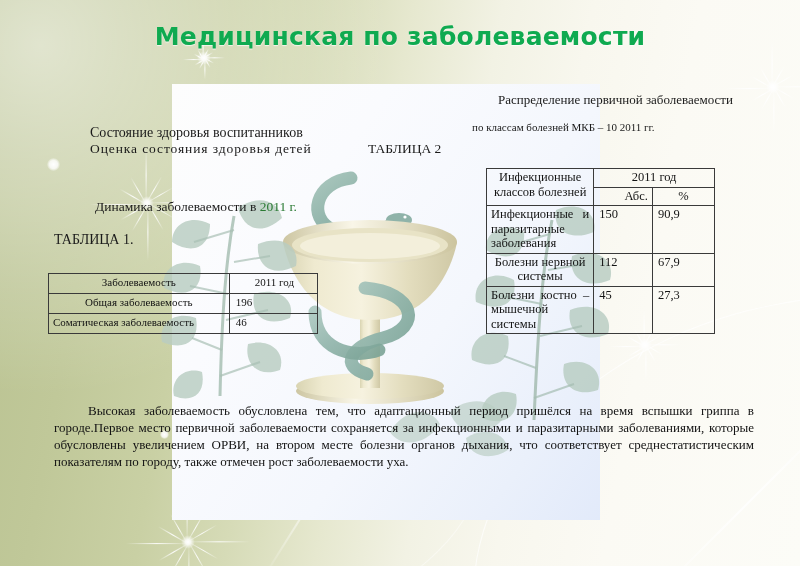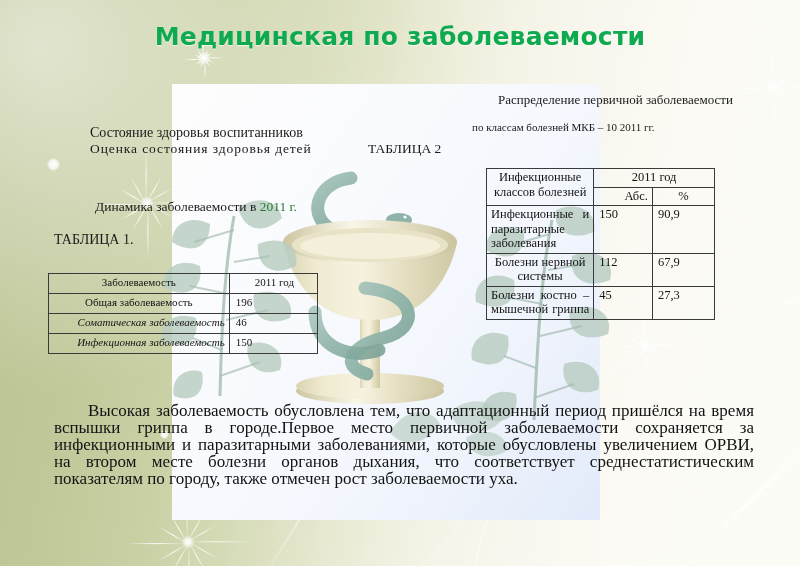--- a/index.html
+++ b/index.html
@@ -88,36 +88,36 @@
     border:1px solid #3a3a3a;
     font-family:"Liberation Serif",serif;
     font-weight:normal;color:#141414;
     background:transparent;
     vertical-align:top;
   }
 
   #tbl1{left:48px;top:273px;width:270px;font-size:11px;}
   #tbl1 td{padding:1px 4px 3px 4px;line-height:15px;}
   #tbl1 td.lbl{width:185px;text-align:center;}
-  #tbl1 td.lbl.wrap{text-align:right;font-style:italic;}
+  #tbl1 td.lbl.wrap{text-align:left;}
   #tbl1 td.val{width:85px;text-align:left;padding-left:6px;}
   #tbl1 tr.r1 td.val{text-align:center;}
 
   #tbl2{left:486px;top:168px;width:229px;font-size:12.5px;}
   #tbl2 td{padding:1px 4px 2px 4px;line-height:14.5px;}
   #tbl2 td.name{width:105px;text-align:center;}
   #tbl2 td.abs{width:59px;text-align:left;padding-left:5px;}
   #tbl2 td.pct{width:65px;text-align:left;padding-left:5px;}
   #tbl2 td.yearhead{text-align:center;}
   #tbl2 td.sub{text-align:center;}
   #tbl2 td.justify{text-align:justify;text-align-last:justify;}
 
   #para{
     position:absolute;left:54px;top:402px;width:700px;
-    font-size:17px;line-height:17px;color:#121212;
+    font-size:13px;line-height:17px;color:#121212;
     text-align:justify;text-indent:34px;
     font-family:"Liberation Serif",serif;
   }
 </style>
 </head>
 <body>
 
 <div id="slide">
 
   <div class="swoosh sw1"></div>
@@ -308,24 +308,20 @@
         <td class="val">2011 год</td>
       </tr>
       <tr>
         <td class="lbl">Общая заболеваемость</td>
         <td class="val">196</td>
       </tr>
       <tr>
         <td class="lbl wrap">Соматическая заболеваемость</td>
         <td class="val">46</td>
       </tr>
-      <tr>
-        <td class="lbl wrap">Инфекционная заболеваемость</td>
-        <td class="val">150</td>
-      </tr>
     </tbody>
   </table>
 
   <table id="tbl2">
     <tbody>
       <tr>
         <td class="name" rowspan="2">Инфекционные классов болезней</td>
         <td class="yearhead" colspan="2">2011 год</td>
       </tr>
       <tr>
@@ -336,21 +332,21 @@
         <td class="name justify">Инфекционные и паразитарные заболевания</td>
         <td class="abs">150</td>
         <td class="pct">90,9</td>
       </tr>
       <tr>
         <td class="name">Болезни нервной системы</td>
         <td class="abs">112</td>
         <td class="pct">67,9</td>
       </tr>
       <tr>
-        <td class="name justify">Болезни костно – мышечной гриппа</td>
+        <td class="name justify">Болезни костно – мышечной системы</td>
         <td class="abs">45</td>
         <td class="pct">27,3</td>
       </tr>
     </tbody>
   </table>
 
   <div id="para">Высокая заболеваемость обусловлена тем, что адаптационный период пришёлся на время вспышки гриппа в городе.Первое место первичной заболеваемости сохраняется за инфекционными и паразитарными заболеваниями, которые обусловлены увеличением ОРВИ, на втором месте болезни органов дыхания, что соответствует среднестатистическим показателям по городу,  также отмечен рост заболеваемости уха.</div>
 
 </div>
 

